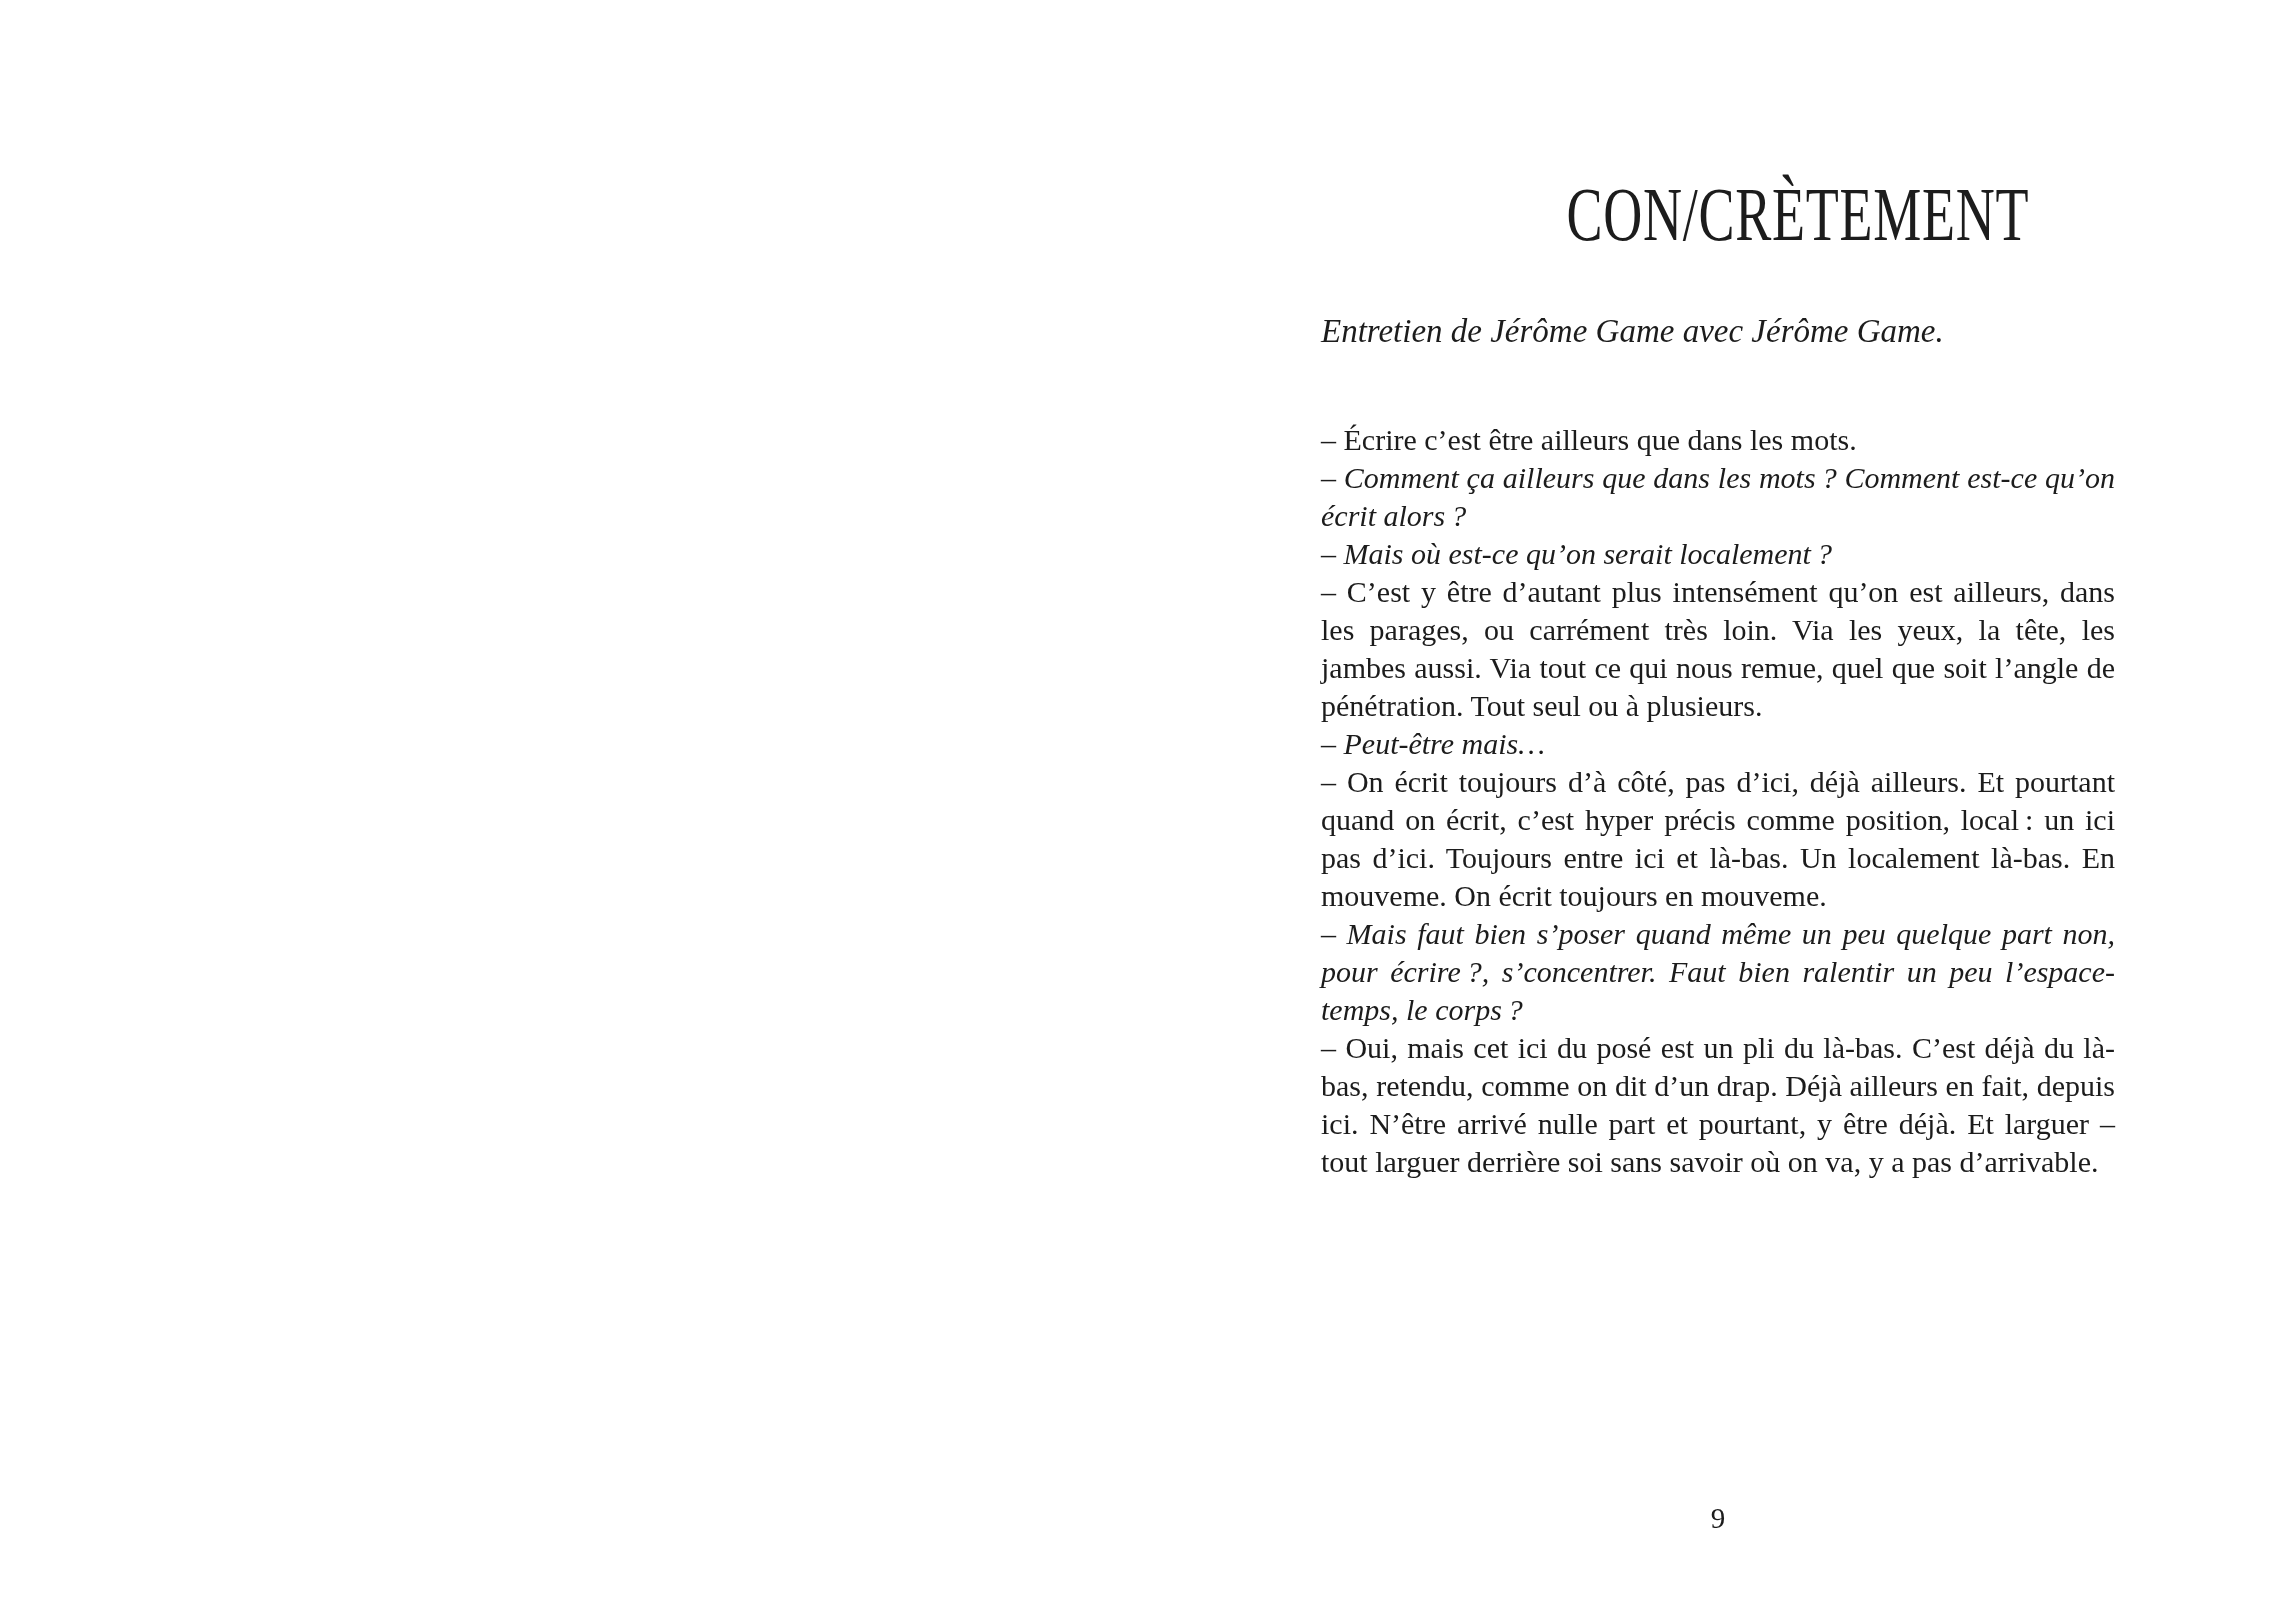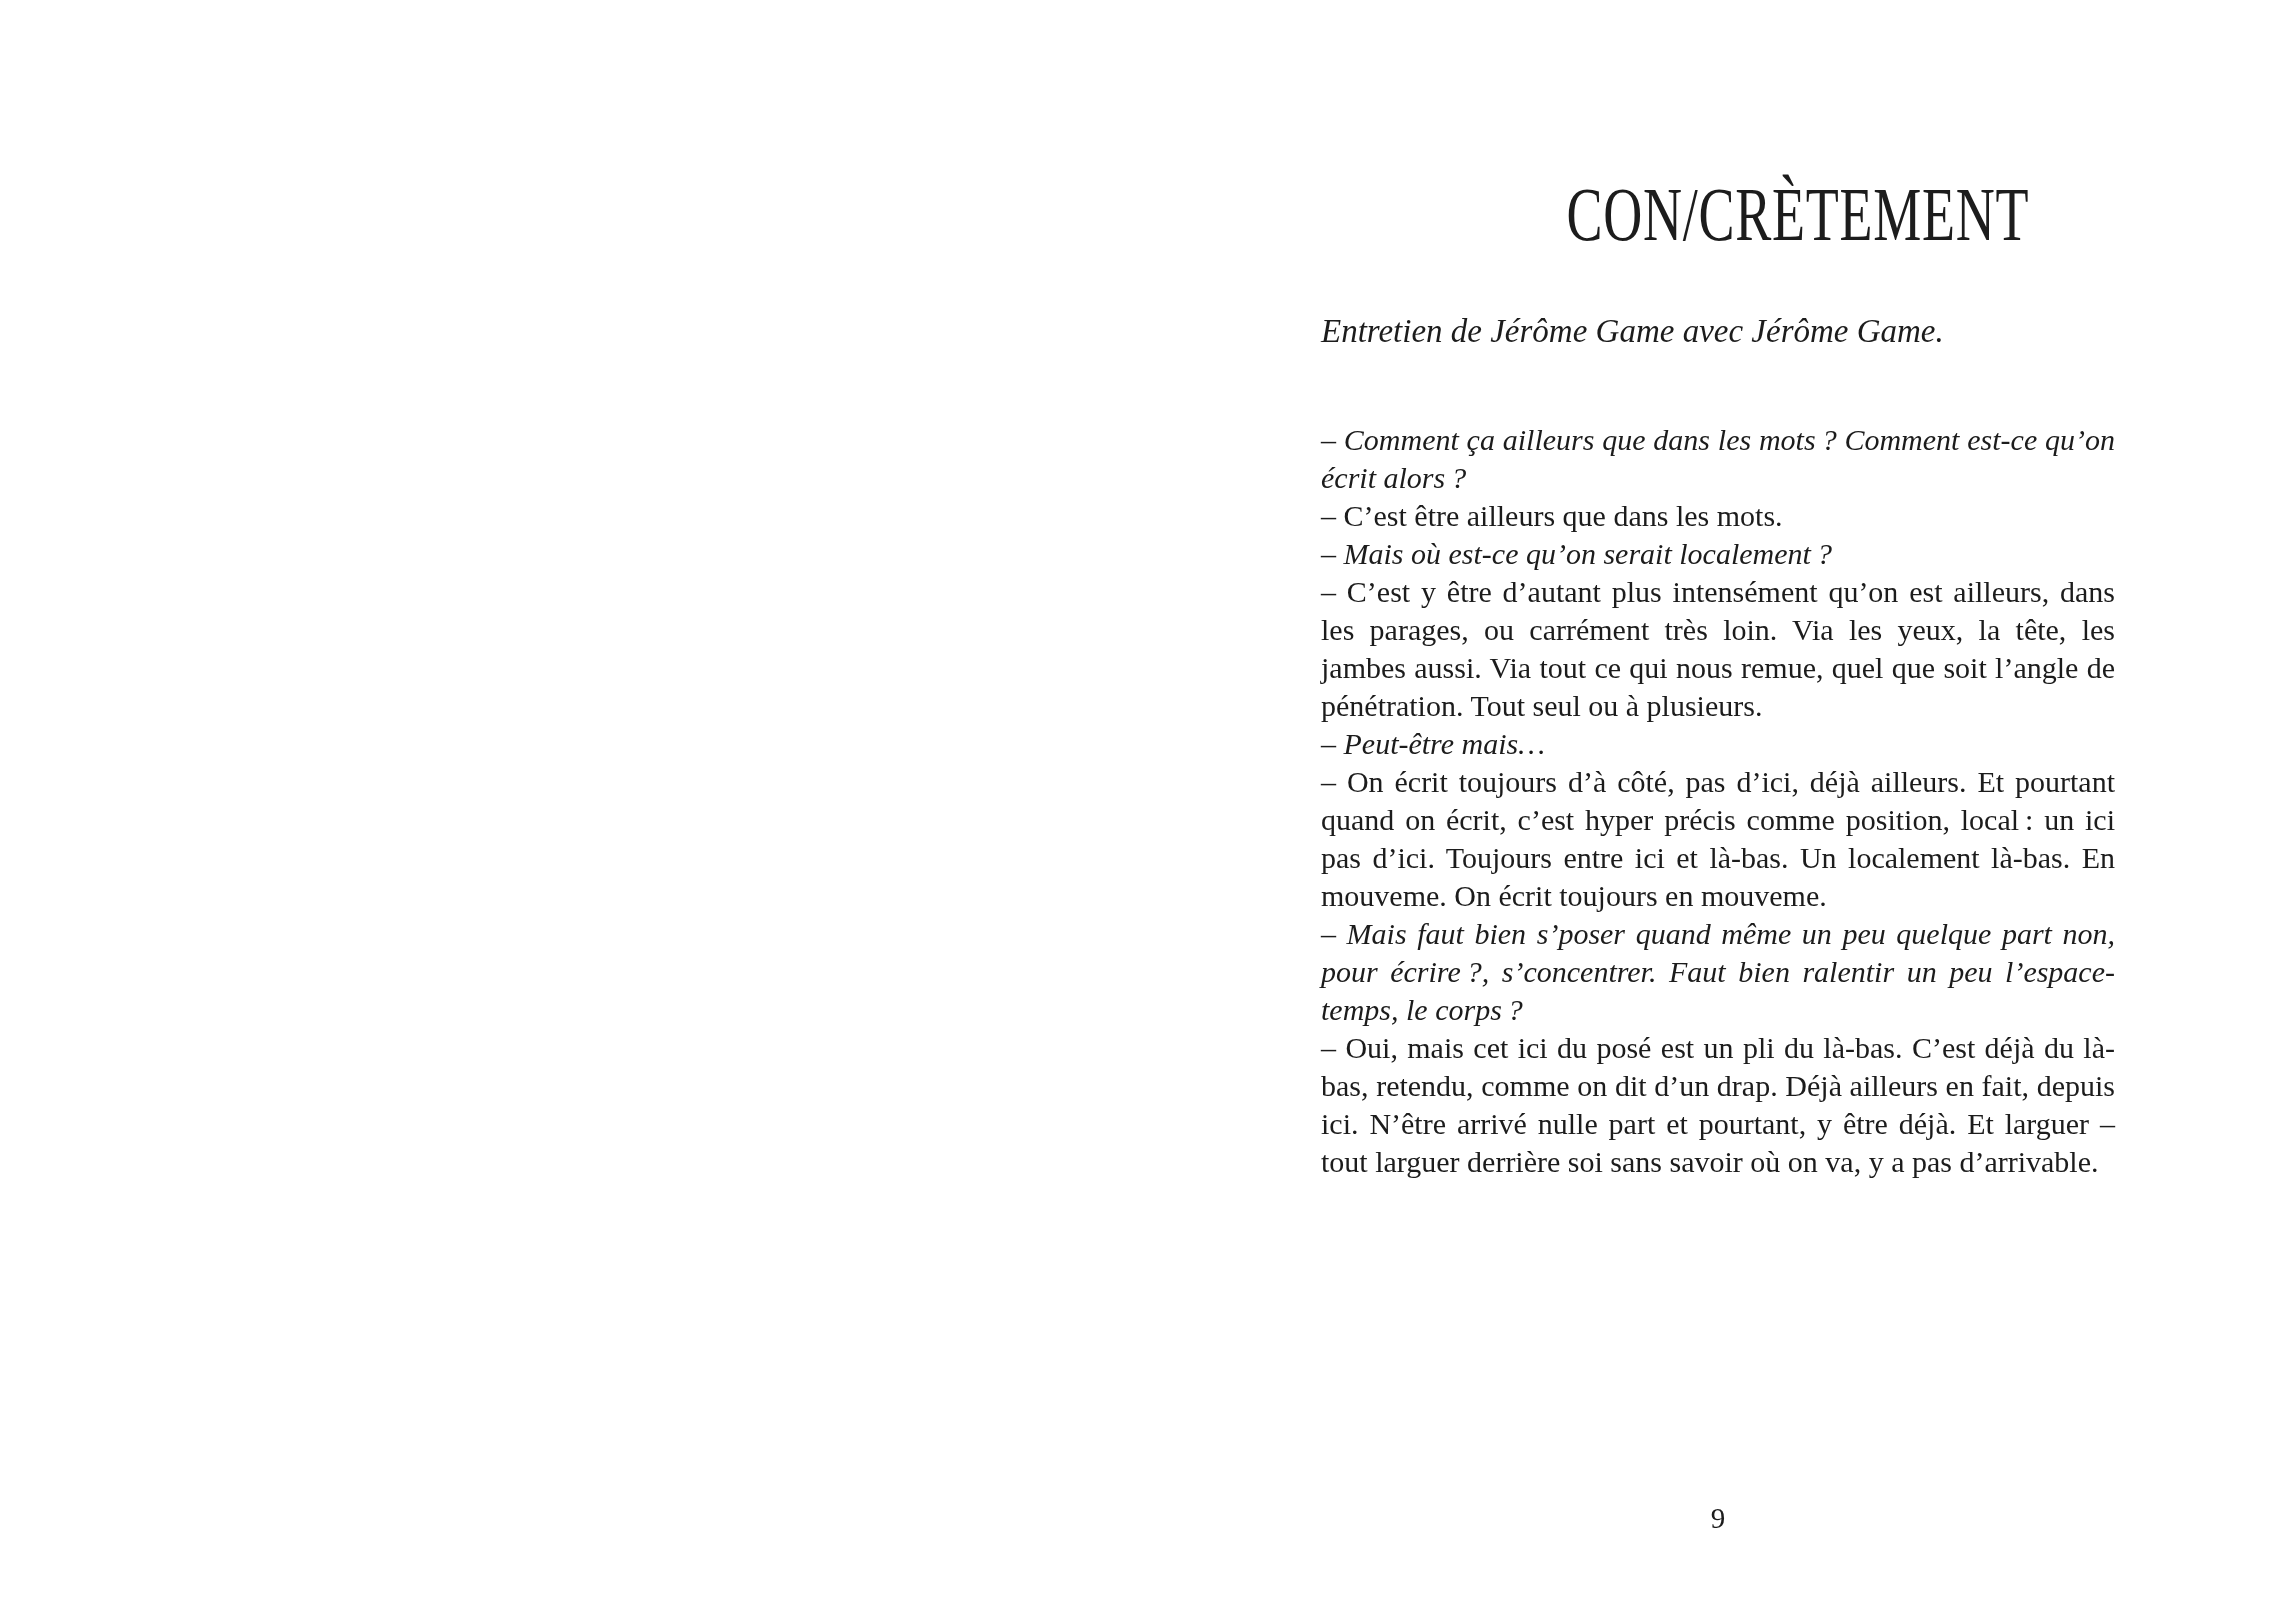--- a/index.html
+++ b/index.html
@@ -76,22 +76,22 @@
   }
 </style>
 </head>
 <body>
 
 <h1 class="chapter-title"><span class="squeeze">CON/CRÈTEMENT</span></h1>
 
 <div class="byline">Entretien de Jérôme Game avec Jérôme Game.</div>
 
 <div class="dialogue">
+    <p class="turn"><span class="seg-roman">– Écrire c’est être ailleurs que dans les mots.</span></p>
     <p class="turn"><span class="seg-italic">– Comment ça ailleurs que dans les mots ? Comment est-ce qu’on écrit alors ?</span></p>
-    <p class="turn"><span class="seg-roman">– C’est être ailleurs que dans les mots.</span></p>
     <p class="turn"><span class="seg-italic">– Mais où est-ce qu’on serait localement ?</span></p>
     <p class="turn"><span class="seg-roman">– C’est y être d’autant plus intensément qu’on est ailleurs, dans les parages, ou carrément très loin. Via les yeux, la tête, les jambes aussi. Via tout ce qui nous remue, quel que soit l’angle de pénétration. Tout seul ou à plusieurs.</span></p>
     <p class="turn"><span class="seg-italic">– Peut-être mais…</span></p>
     <p class="turn"><span class="seg-roman">– On écrit toujours d’à côté, pas d’ici, déjà ailleurs. Et pourtant quand on écrit, c’est hyper précis comme position, local : un ici pas d’ici. Toujours entre ici et là-bas. Un localement là-bas. En mouveme. On écrit toujours en mouveme.</span></p>
     <p class="turn"><span class="seg-italic">– Mais faut bien s’poser quand même un peu quelque part non, pour écrire ?, s’concentrer. Faut bien ralentir un peu l’espace-temps, le corps ?</span></p>
     <p class="turn"><span class="seg-roman">– Oui, mais cet ici du posé est un pli du là-bas. C’est déjà du là-bas, retendu, comme on dit d’un drap. Déjà ailleurs en fait, depuis ici. N’être arrivé nulle part et pourtant, y être déjà. Et larguer – tout larguer derrière soi sans savoir où on va, y a pas d’arrivable.</span></p>
   </div>
 
 <div class="page-number">9</div>
 

